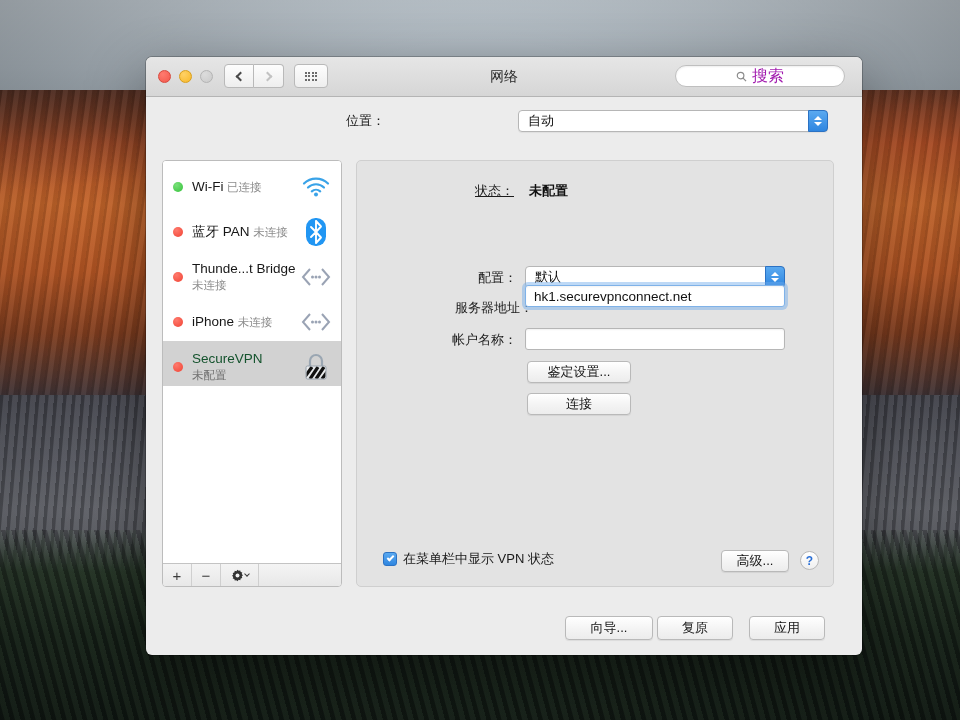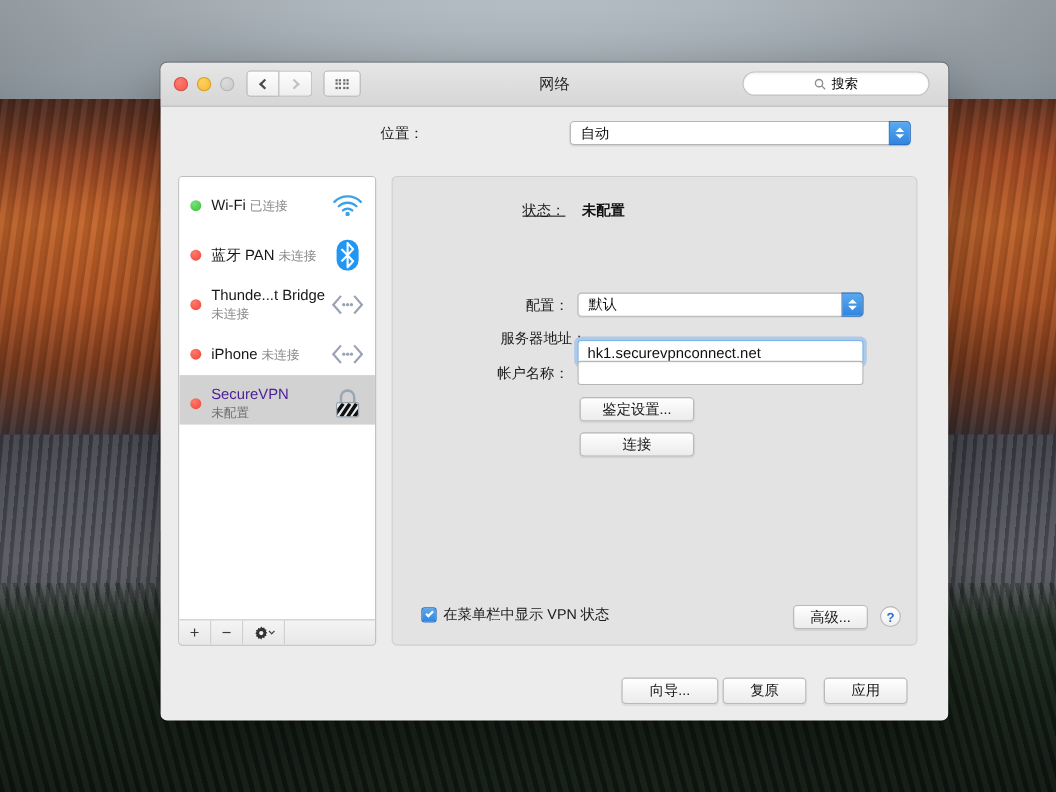--- a/index.html
+++ b/index.html
@@ -104,21 +104,21 @@
     position: absolute; left: 0; right: 0; top: 11px; text-align: center;
     font-size: 14px; color: #2b2b2b;
   }
 
   .searchfield {
     position: absolute; right: 17px; top: 8px; width: 170px; height: 22px;
     background: #fff; border: 1px solid #bfbfbf; border-radius: 11px;
     display: flex; align-items: center; justify-content: center; gap: 5px;
     box-shadow: inset 0 1px 2px rgba(0,0,0,0.07);
   }
-  .search-ph { font-size: 12px; color: #000000; }
+  .search-ph { font-size: 16px; color: #a21caf; }
 
   
   .location-row {
     position: absolute; left: 0; top: 40px; width: 100%; height: 48px;
     display: flex; align-items: center;
   }
   .loc-label { position: absolute; left: 200px; font-size: 13px; color: #1c1c1c; }
   .popup {
     position: absolute; height: 22px;
     background: #fff; border: 1px solid #b6b6b6; border-radius: 4px;
@@ -146,21 +146,21 @@
   .svc {
     position: relative; height: 45px; padding: 6px 0 0 0;
     display: flex; align-items: center;
   }
   .svc.selected { background: #d2d2d2; }
   .svc-dot { width: 10px; height: 10px; border-radius: 50%; margin-left: 10px; flex: 0 0 auto; }
   .dot-green { background: radial-gradient(circle at 35% 30%, #7ae07a, #34c23a); }
   .dot-red   { background: radial-gradient(circle at 35% 30%, #ff7a6d, #f04334); }
   .svc-text { margin-left: 9px; flex: 1 1 auto; overflow: hidden; }
   .svc-name { font-size: 13.5px; color: #171717; line-height: 16px; white-space: nowrap; }
-  .svc.selected .svc-name { color: #4c1d95; }
+  .svc.selected .svc-name { color: #14532d; }
   .svc-status { font-size: 11.5px; color: #8c8c8c; line-height: 14px; white-space: nowrap; }
   .svc.selected .svc-status { color: #6f6f6f; }
   .svc-icon { width: 34px; margin-right: 8px; display: flex; align-items: center; justify-content: center; flex: 0 0 auto; }
 
   .sidebar-footer {
     position: absolute; left: 0; right: 0; bottom: 0; height: 23px;
     background: linear-gradient(180deg, #f4f4f4 0%, #e8e8e8 100%);
     border-top: 1px solid #c3c3c3; display: flex;
   }
   .sf-btn {
@@ -405,21 +405,21 @@
     <span class="form-label" style="left: 0px; top: 108px;">配置：</span>
     <div class="popup" style="left: 168px; top: 105px; width: 260px;">
       <span class="popup-text">默认</span>
       <span class="popup-arrow">
         <i class="tri-up"></i>
           <i class="tri-dn"></i>
       </span>
     </div>
 
     <span class="form-label" style="left: 16px; top: 138px;">服务器地址：</span>
-    <div class="field focused" style="left: 168px; top: 148px; width: 260px;">
+    <div class="field focused" style="left: 168px; top: 124px; width: 260px;">
       <span>hk1.securevpnconnect.net</span>
     </div>
 
     <span class="form-label" style="left: 0px; top: 170px;">帐户名称：</span>
     <div class="field" style="left: 168px; top: 167px; width: 260px;">
       <span></span>
     </div>
 
     <div class="pushbtn" style="left: 170px; top: 200px; width: 104px;">鉴定设置...</div>
     <div class="pushbtn" style="left: 170px; top: 232px; width: 104px;">连接</div>

